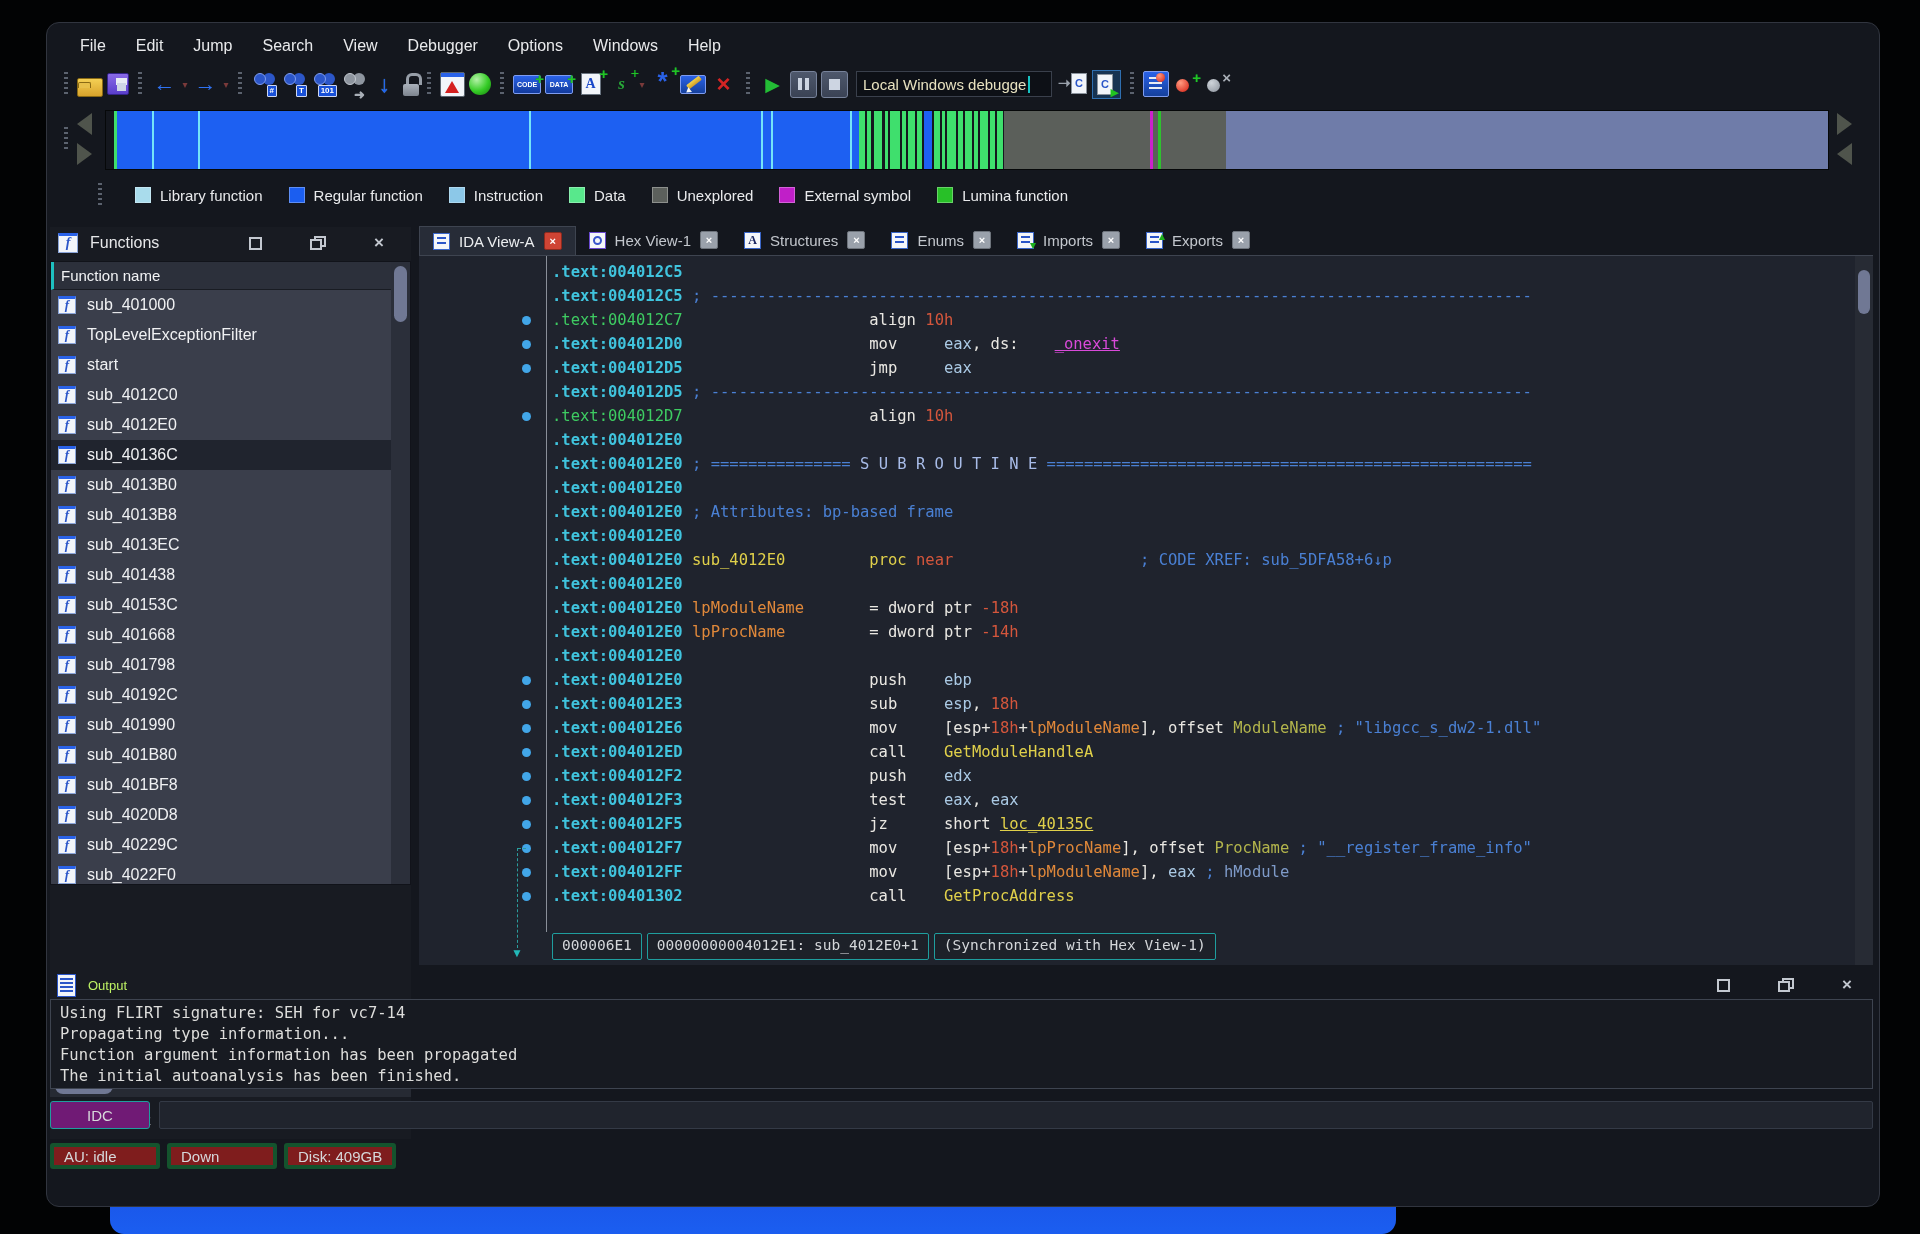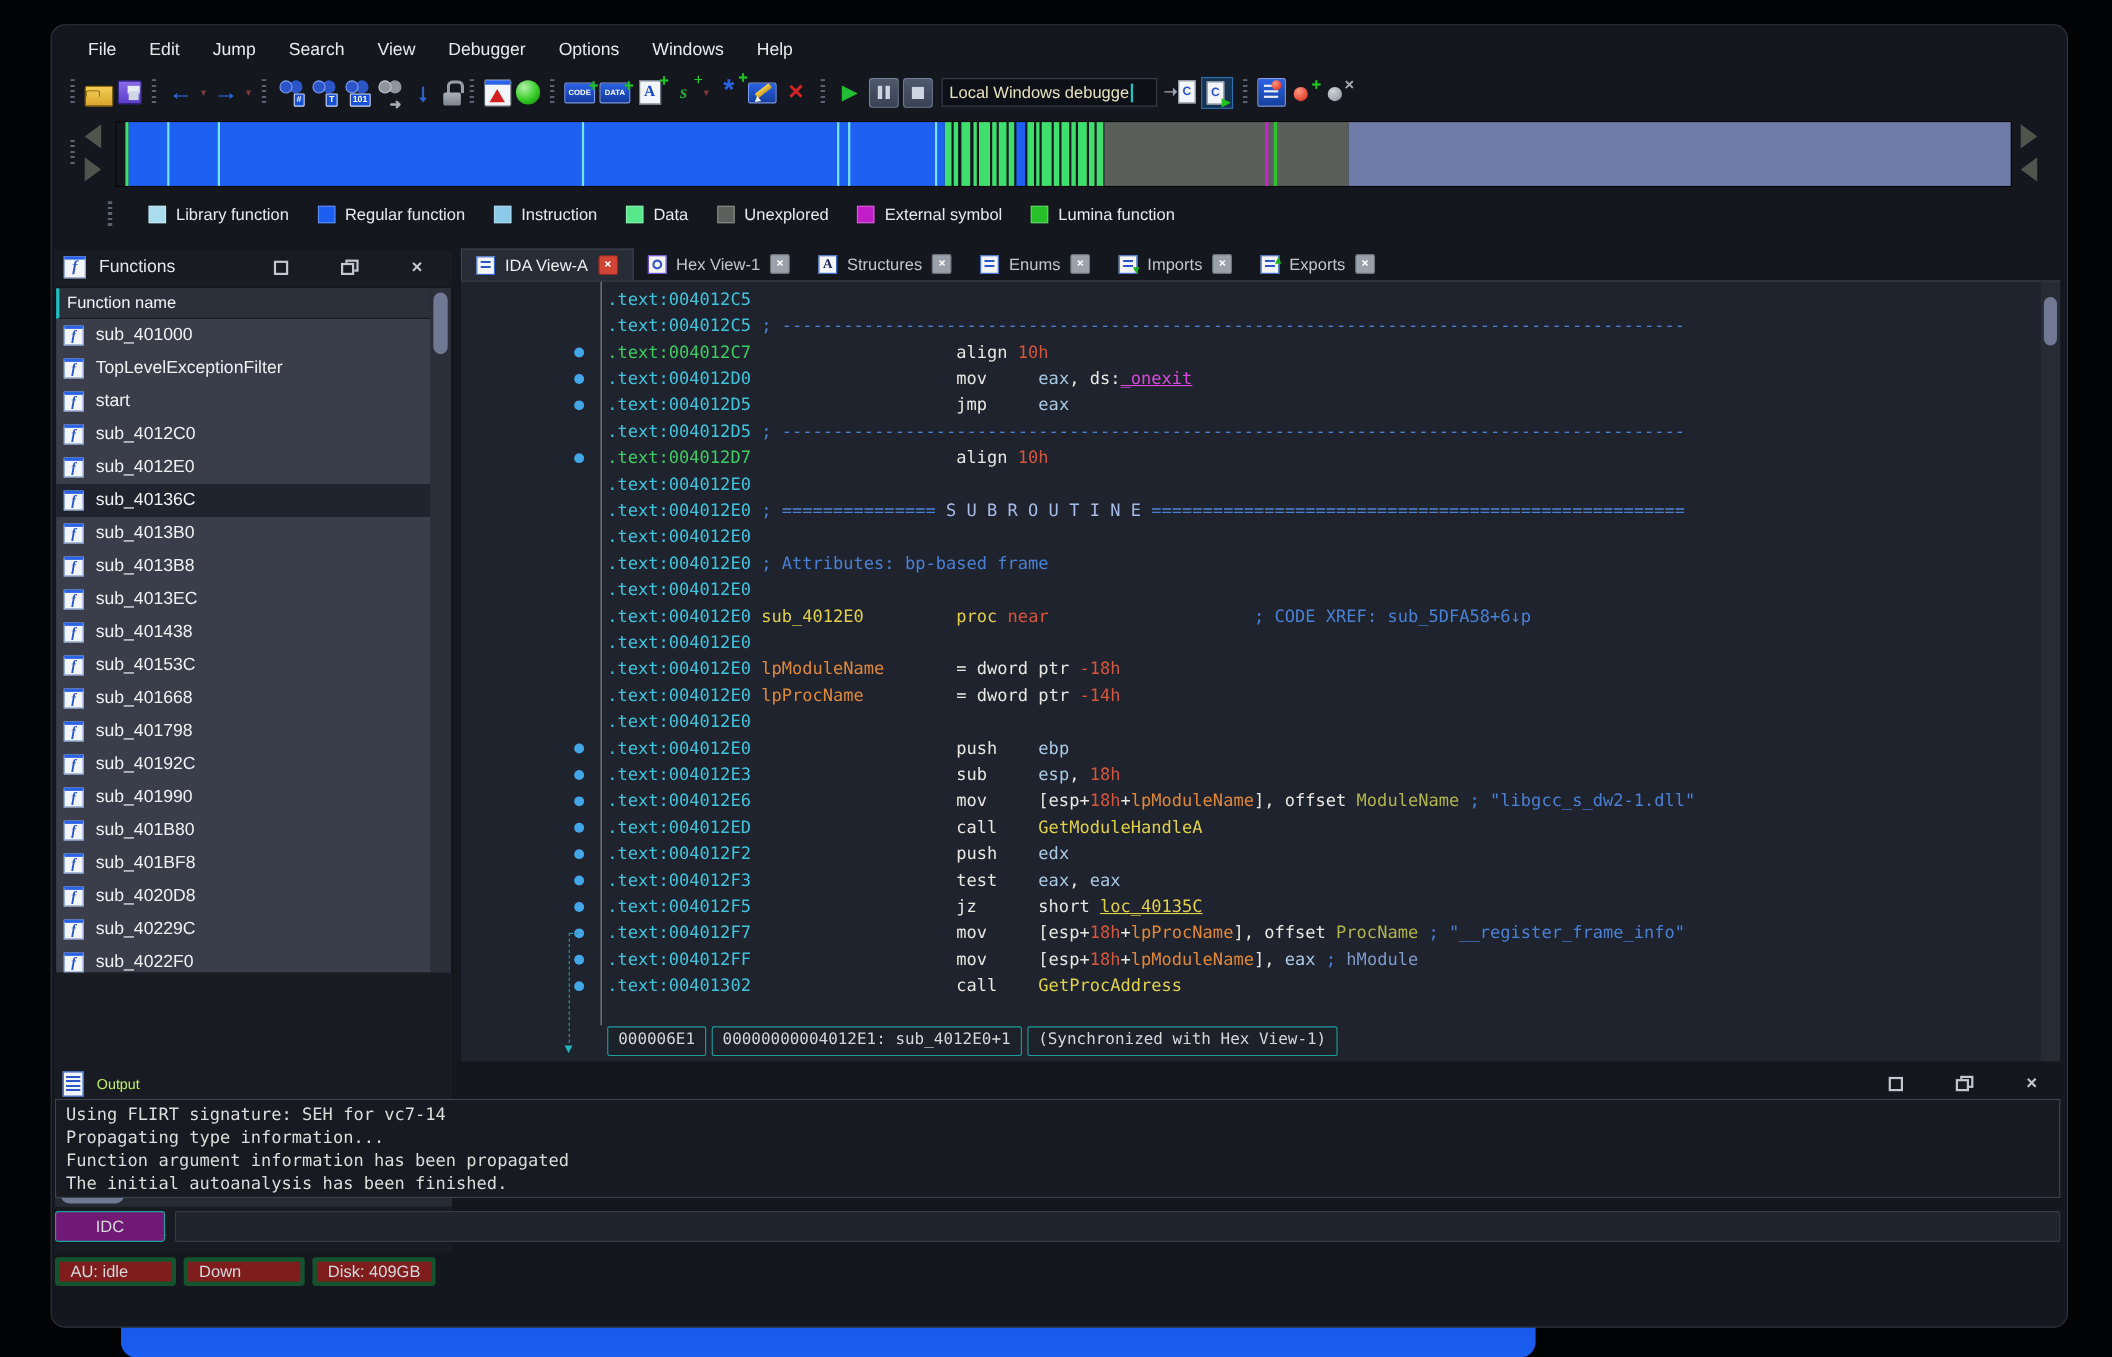--- a/index.html
+++ b/index.html
@@ -113,24 +113,24 @@
   .tclose.red{background:#cf4434;border:1px solid #8c2a1e;}
   .tclose.gray{background:#9aa1ab;border:1px solid #6e747c;}
 
   
   .disasm{position:absolute;left:372px;top:232px;width:1454px;height:709px;background:#1f232d;border-top:1px solid #3e4450;overflow:hidden;}
   .dsep{position:absolute;left:127px;top:0;width:1px;height:676px;background:#8a8f99;}
   .dlines{position:absolute;left:0;top:4px;width:100%;}
   .dline{position:relative;height:24px;padding-left:133px;white-space:pre;font-family:"DejaVu Sans Mono",monospace;font-size:15.5px;line-height:24px;}
   .dline.dhl{background:linear-gradient(90deg,transparent 0 128px,#262b35 128px);}
   .bp-dot{position:absolute;left:103px;top:8px;width:9px;height:9px;border-radius:50%;background:#42a6e8;}
-  .addr{color:#40c4de;} .addrg{color:#3ecc62;} .addrcur{color:#bd8f5e;}
+  .addr{color:#40c4de;font-weight:bold;} .addrg{color:#3ecc62;} .addrcur{color:#bd8f5e;}
   .c-txt{color:#e9e7e2;} .c-cmt{color:#4a80d4;} .c-subr{color:#a8bce8;}
   .c-kw{color:#e0d04a;} .c-num{color:#d4563c;} .c-var{color:#e0883a;}
-  .c-ext{color:#d94ad9;text-decoration:underline;} .c-reg{color:#aac9e4;}
+  .c-ext{color:#d94ad9;text-decoration:underline;margin-left:36px;} .c-reg{color:#aac9e4;}
   .c-dn{color:#b2b44c;} .c-hint{color:#7e9ac8;} .c-loc{color:#e0d04a;text-decoration:underline;}
   .jumparrow{position:absolute;left:98px;top:592px;width:6px;height:100px;border-left:1px dashed #2a9d9d;}
   .jumparrow::before{content:"";position:absolute;left:0;top:0;width:8px;border-top:1px dashed #2a9d9d;}
   .jumparrow::after{content:"▼";position:absolute;left:-7px;bottom:-12px;color:#22b8b8;font-size:12px;}
   .dscroll{position:absolute;right:0;top:0;width:18px;height:100%;background:#272b34;}
   .dscroll .pill{position:absolute;left:3px;top:14px;width:12px;height:44px;background:#707894;border-radius:6px;}
   .dfooter{position:absolute;left:133px;top:677px;display:flex;gap:5px;}
   .dbox{height:25px;line-height:23px;border:1px solid #1f9e9e;border-radius:2px;background:#1d2129;color:#d4d7da;font-family:"DejaVu Sans Mono",monospace;font-size:14.5px;padding:0 9px;}
 
   

